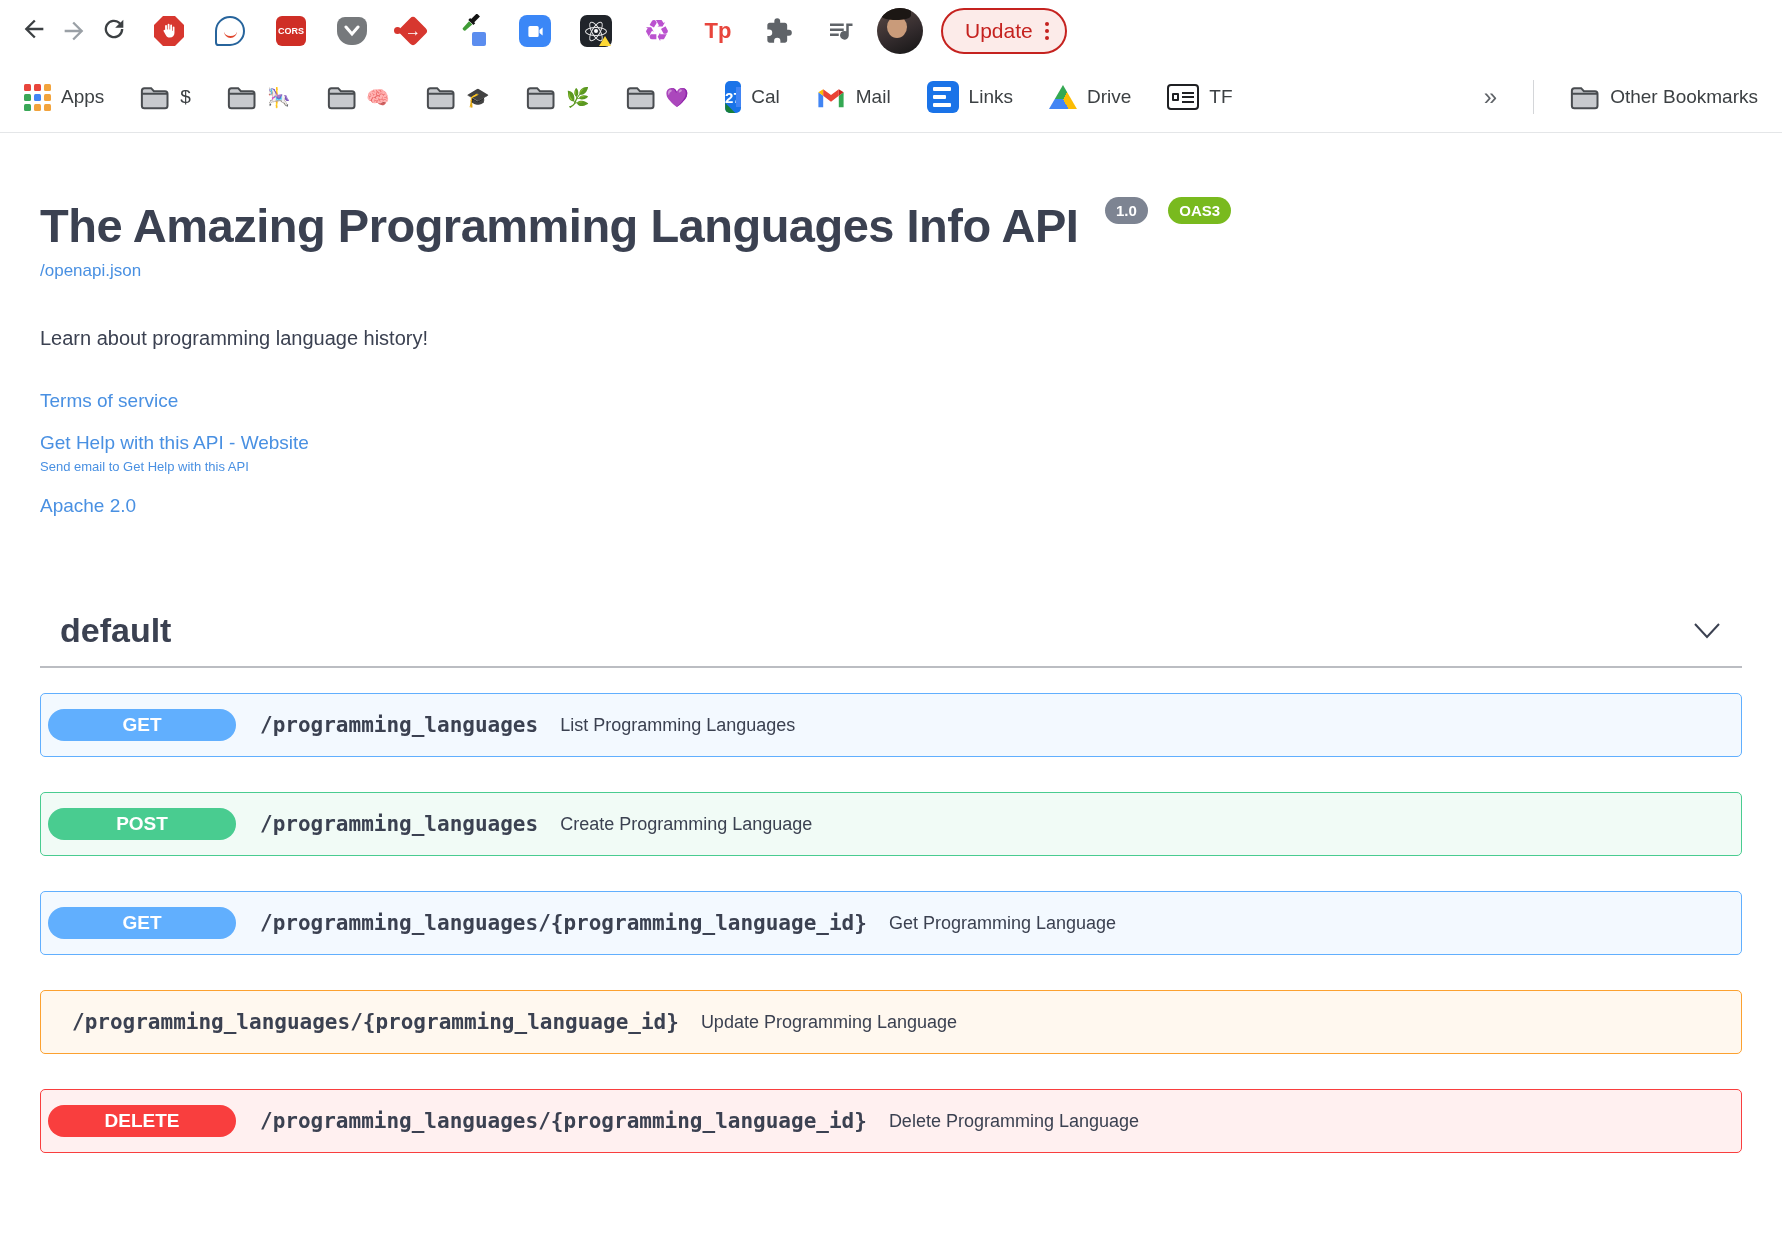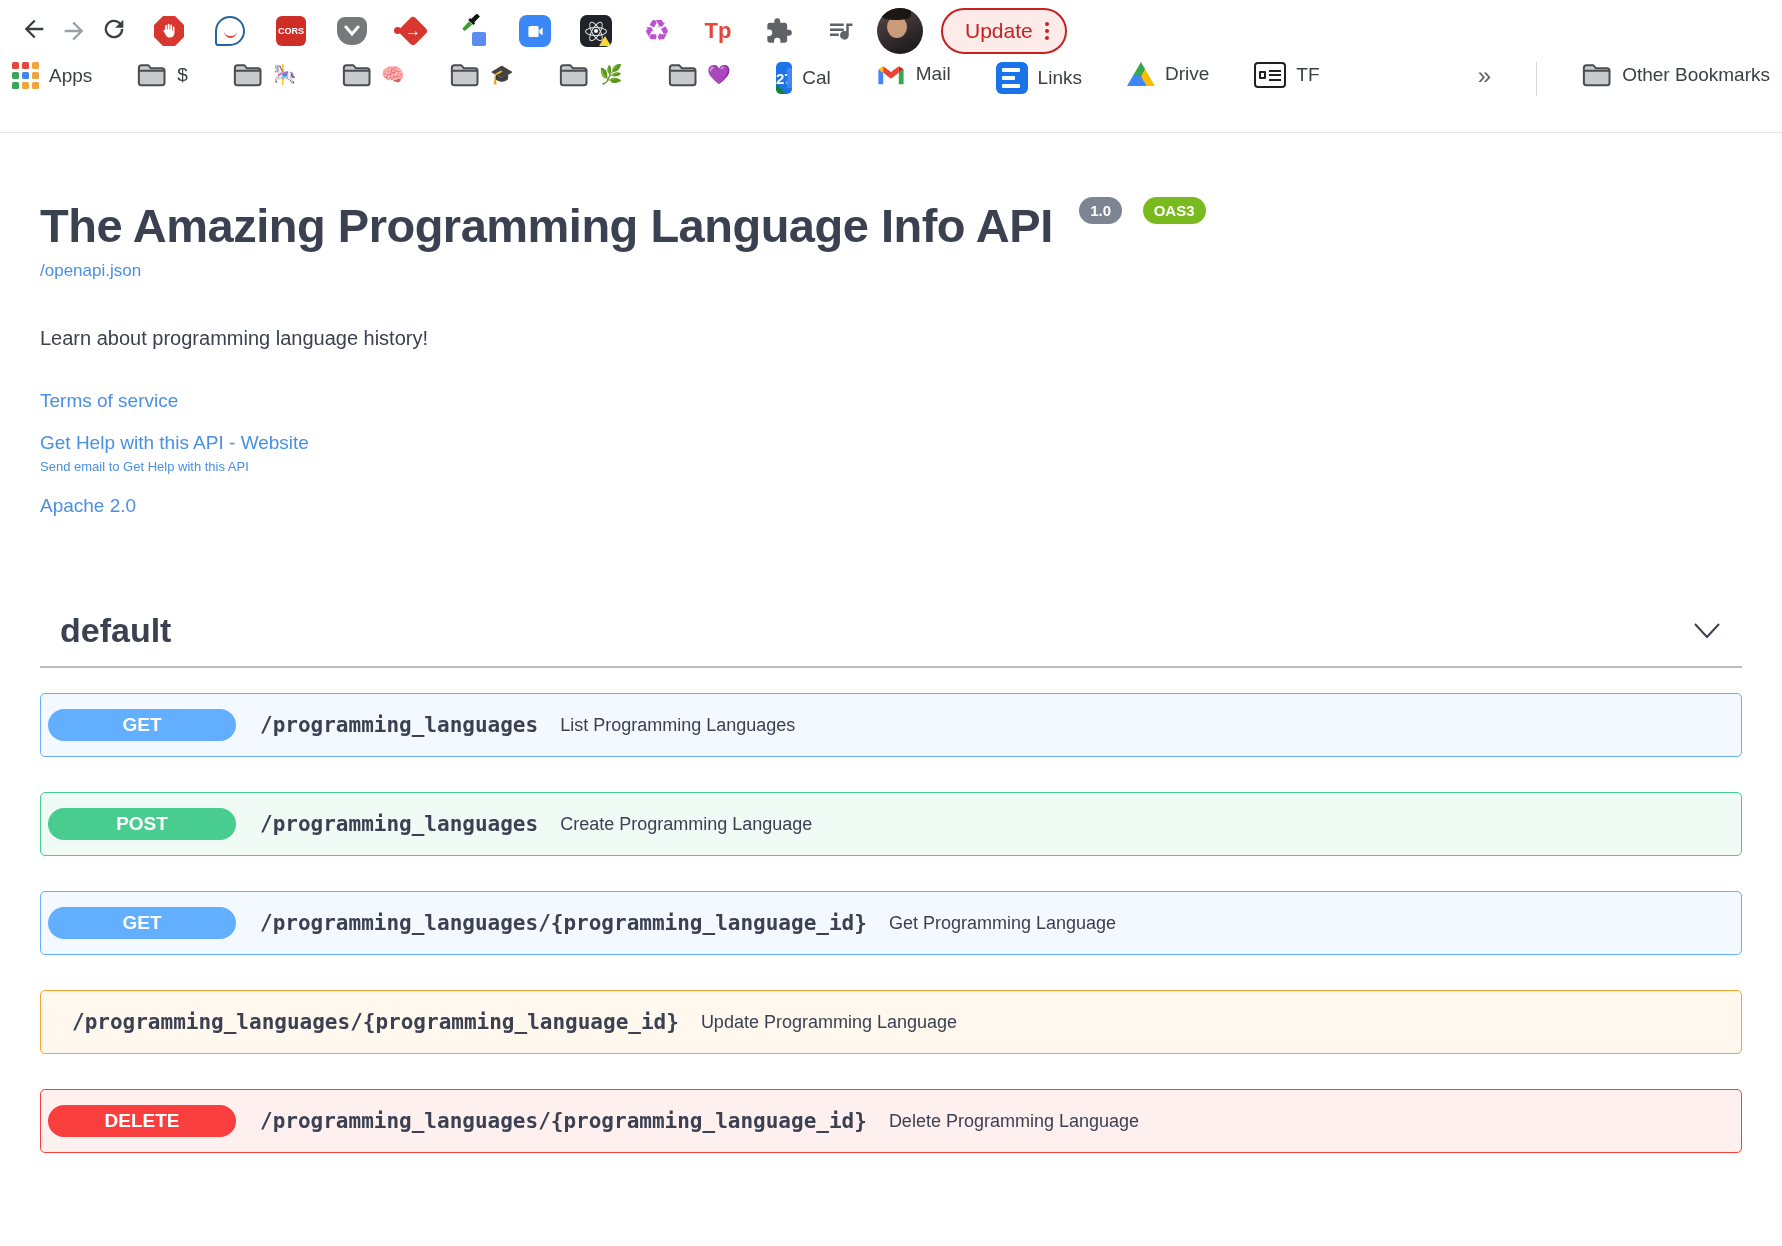--- a/index.html
+++ b/index.html
@@ -42,21 +42,21 @@
   .avatar { width:46px; height:46px; border-radius:50%; margin-left:20px; flex:0 0 auto; position:relative; overflow:hidden;
     background:linear-gradient(155deg,#5b4a45 0%,#342c2e 55%,#141414 100%); }
   .avatar .face { position:absolute; left:10px; top:8px; width:20px; height:22px; border-radius:50%; background:#c99b7a; }
   .avatar .hair { position:absolute; left:4px; top:0px; width:30px; height:12px; border-radius:0 0 40% 40%; background:#1c1714; }
   .update { margin-left:18px; height:46px; padding:0 16px 0 22px; border:2px solid #c5221f; border-radius:23px;
     background:#fcebe9; color:#c5221f; display:flex; align-items:center; gap:12px; font-size:21px; flex:0 0 auto; }
   .kebab { display:flex; flex-direction:column; gap:3px; }
   .kebab i { width:4px; height:4px; border-radius:50%; background:#c5221f; }
 
   
-  .bookmarks { height:71px; display:flex; align-items:flex-start; padding:0 12px; gap:45px; border-bottom:1px solid #e4e6e8; }
+  .bookmarks { height:71px; display:flex; align-items:center; padding:0 24px; gap:36px; border-bottom:1px solid #e4e6e8; }
   .bm { display:flex; align-items:center; gap:10px; font-size:19px; color:#3c4043; white-space:nowrap; flex:0 0 auto; }
   .appsgrid { display:grid; grid-template-columns:repeat(3,7px); grid-template-rows:repeat(3,7px); gap:3px; }
   .appsgrid i { border-radius:1.5px; }
   .cal { width:16px; height:32px; background:#1a73e8; border-radius:5px; position:relative; display:flex; align-items:center;
     justify-content:center; color:#fff; font-weight:bold; font-size:15px; overflow:hidden; }
   .cal .corner { position:absolute; left:0; bottom:0; width:10px; height:10px; background:#188038; clip-path:polygon(0 0,0 100%,100% 100%); }
   .cal .side { position:absolute; right:0; top:6px; width:5px; height:20px; background:#4285f4; }
   .linksic { width:32px; height:32px; background:#1a73e8; border-radius:6px; display:flex; flex-direction:column; gap:4px;
     align-items:flex-start; justify-content:center; padding-left:6px; }
   .linksic i { height:4px; background:#fff; border-radius:1px; }
@@ -319,21 +319,21 @@
     <svg width="30" height="25" viewBox="0 0 24 20">
         <path d="M1.5 4.5c0-1.1.9-2 2-2h5.4l2.2 2.4h8.9c1.1 0 2 .9 2 2v9.6c0 1.1-.9 2-2 2H3.5c-1.1 0-2-.9-2-2z" fill="#c8cace" stroke="#494c50" stroke-width="1.6"></path>
         <path d="M1.5 7h20.5" stroke="#494c50" stroke-width="1.6"></path>
       </svg>
     <span>Other Bookmarks</span>
   </div>
 </div>
 
 <main class="page">
   <h1 class="api-title">
-    <span>The Amazing Programming Language Info API</span>
+    <span>The Amazing Programming Languages Info API</span>
     <span class="badge ver">1.0</span>
     <span class="badge oas">OAS3</span>
   </h1>
   <a class="swlink openapi">/openapi.json</a>
   <p class="descr">Learn about programming language history!</p>
   <div><a class="swlink terms">Terms of service</a></div>
   <div><a class="swlink contact">Get Help with this API - Website</a></div>
   <div><a class="swlink email">Send email to Get Help with this API</a></div>
   <div><a class="swlink license">Apache 2.0</a></div>
 

